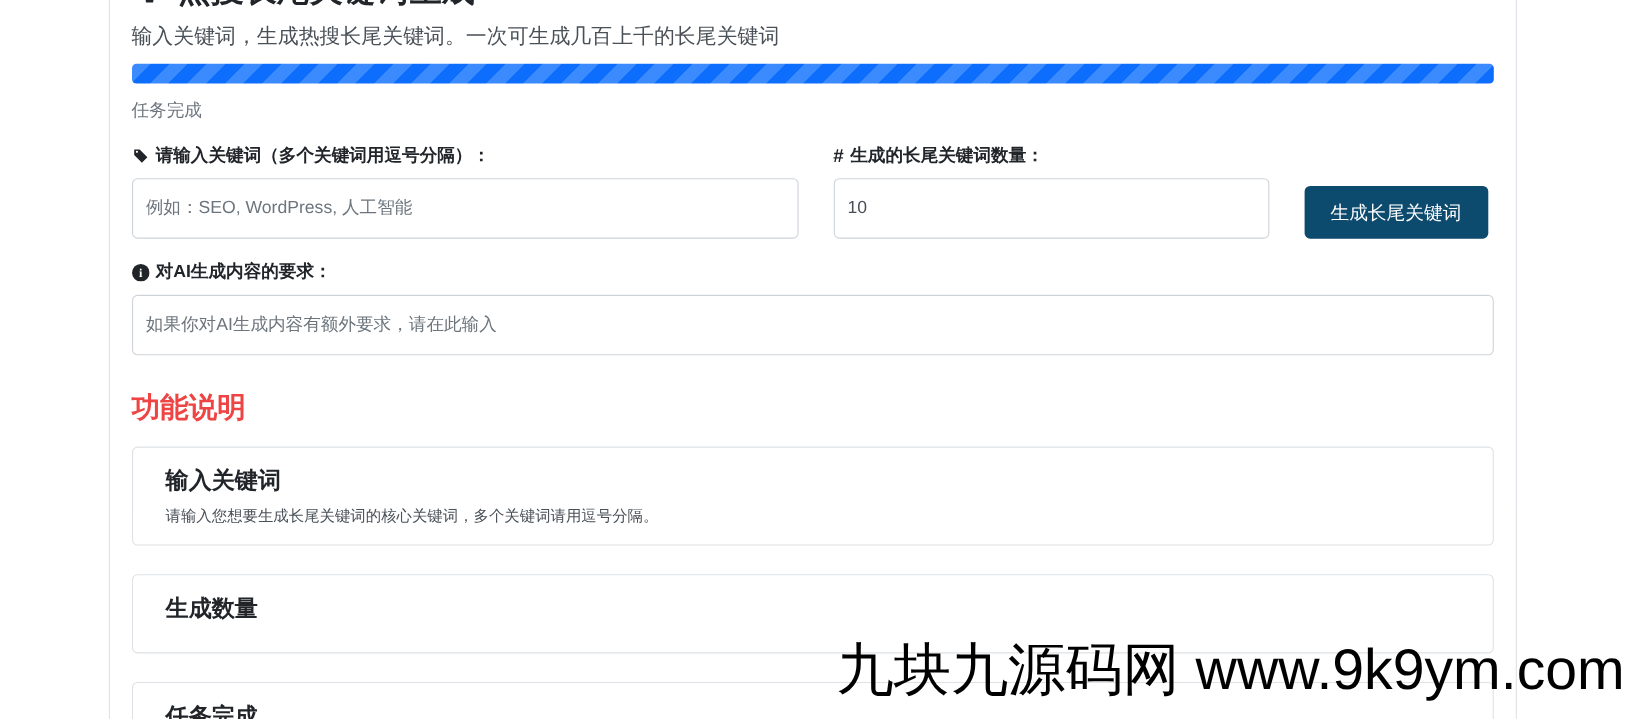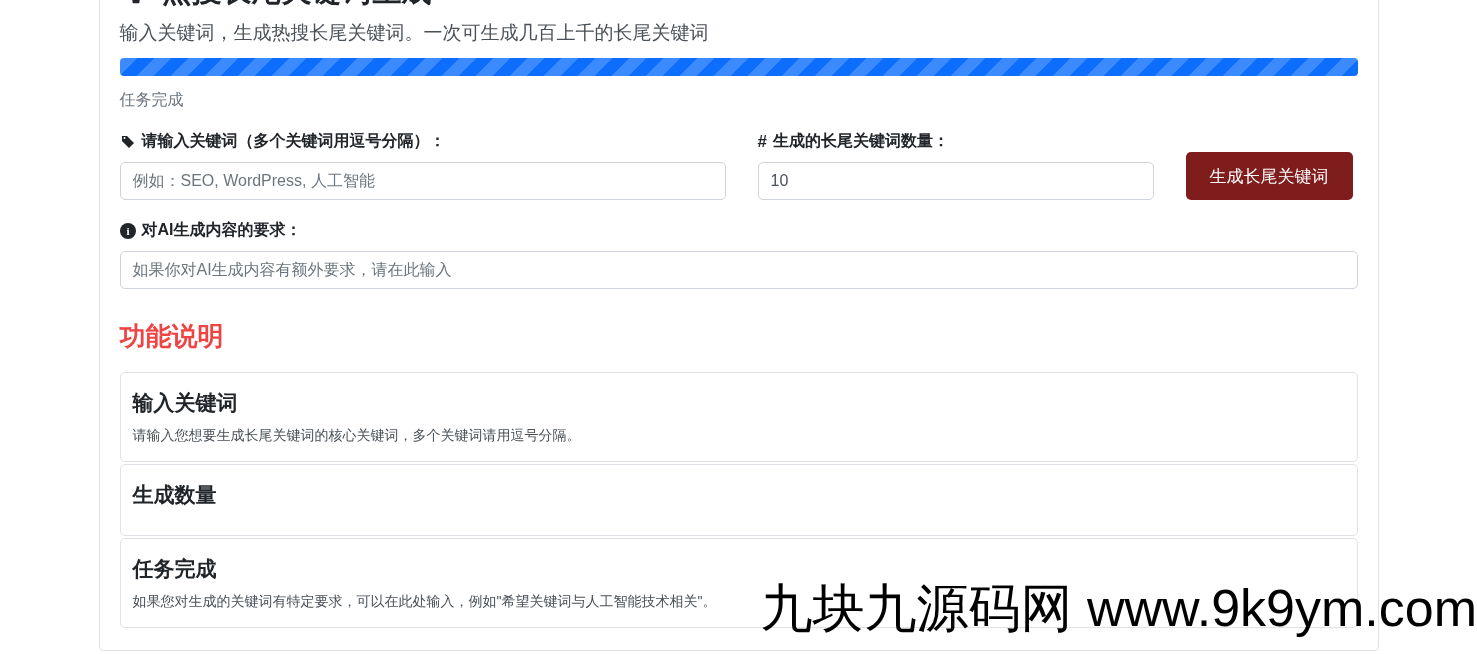--- a/index.html
+++ b/index.html
@@ -100,27 +100,27 @@
       justify-content: center;
     }
     .form-input {
       width: 100%;
       padding: 8px 12px;
       font-size: 16px;
       border: 1px solid #ced4da;
       border-radius: 5px;
       color: #495057;
       outline: none;
-      height: 38px;
+      height: 55px;
     }
     .form-input::placeholder {
       color: #6c757d;
     }
     .btn-primary {
-      background: #7f1d1d;
+      background: #0c4a6e;
       color: #fff;
       border: none;
       padding: 12px 24px;
       font-size: 17px;
       border-radius: 5px;
       cursor: pointer;
       white-space: nowrap;
       height: 48px;
     }
     .full-width-group {
@@ -131,22 +131,22 @@
     }
     .section-title {
       font-size: 26px;
       font-weight: 700;
       color: #ef4444;
       margin-bottom: 18px;
     }
     .info-card {
       border: 1px solid #dee2e6;
       border-radius: 5px;
-      padding: 16px 12px;
-      margin-bottom: 2px;
+      padding: 16px 30px;
+      margin-bottom: 26px;
     }
     .info-card-title {
       font-size: 21px;
       font-weight: 600;
       color: #212529;
       margin-bottom: 10px;
     }
     .info-card-desc {
       font-size: 14px;
       color: #495057;

